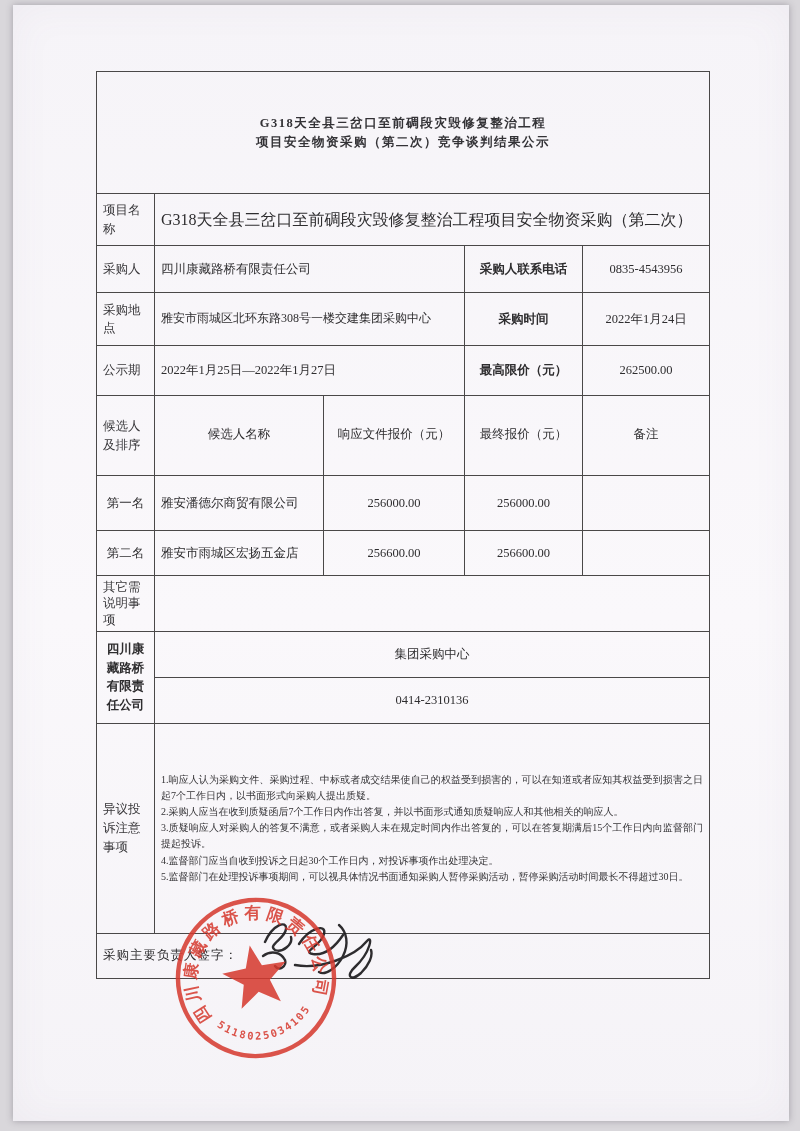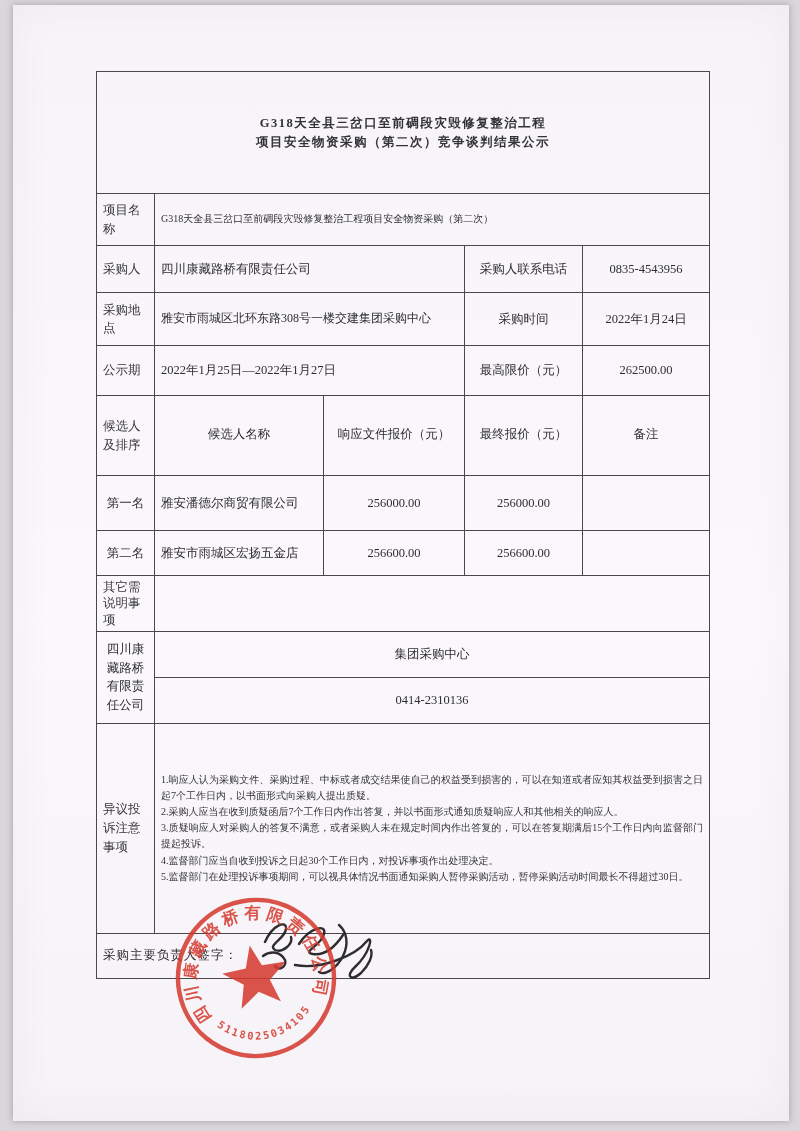--- a/index.html
+++ b/index.html
@@ -24,21 +24,21 @@
     font-size:12.5px;line-height:1.45;
     vertical-align:middle;
     padding:3px 6px;
     background:transparent;
   }
   .title-cell{
     text-align:center;font-weight:bold;font-size:19px;
     letter-spacing:1.5px;line-height:1.75;color:#333236;
   }
   .lbl{padding-left:6px;color:#38373a;}
-  .lbl-c{text-align:center;}
+  .lbl-c{text-align:center;font-weight:bold;}
   .val{padding-left:9px;}
   .c{text-align:center;}
   .hdr{text-align:center;font-family:Liberation Mono, monospace;}
   .notes-cell{padding:10px 12px;vertical-align:middle;}
   .notes-cell p{margin:0;text-align:justify;font-size:10px;line-height:1.62;color:#343336;}
   .sig-cell{font-size:13.5px;padding-left:7px;letter-spacing:1px;font-family:Liberation Mono, monospace;}
   .overlay{position:absolute;pointer-events:none;}
 </style>
 </head>
 <body>
@@ -57,21 +57,21 @@
     <tbody>
         <tr style="height:122px">
       <td colspan="5" class="title-cell">
         <div>G318天全县三岔口至前碉段灾毁修复整治工程</div>
         <div>项目安全物资采购（第二次）竞争谈判结果公示</div>
       </td>
     </tr>
 
     <tr style="height:52px">
       <td class="lbl">项目名称</td>
-      <td colspan="4" class="val" style="font-size:10px">G318天全县三岔口至前碉段灾毁修复整治工程项目安全物资采购（第二次）</td>
+      <td colspan="4" class="val" style="font-size:16px">G318天全县三岔口至前碉段灾毁修复整治工程项目安全物资采购（第二次）</td>
     </tr>
 
     <tr style="height:47px">
       <td class="lbl">采购人</td>
       <td colspan="2" class="val">四川康藏路桥有限责任公司</td>
       <td class="lbl-c">采购人联系电话</td>
       <td class="c">0835-4543956</td>
     </tr>
 
     <tr style="height:53px">

